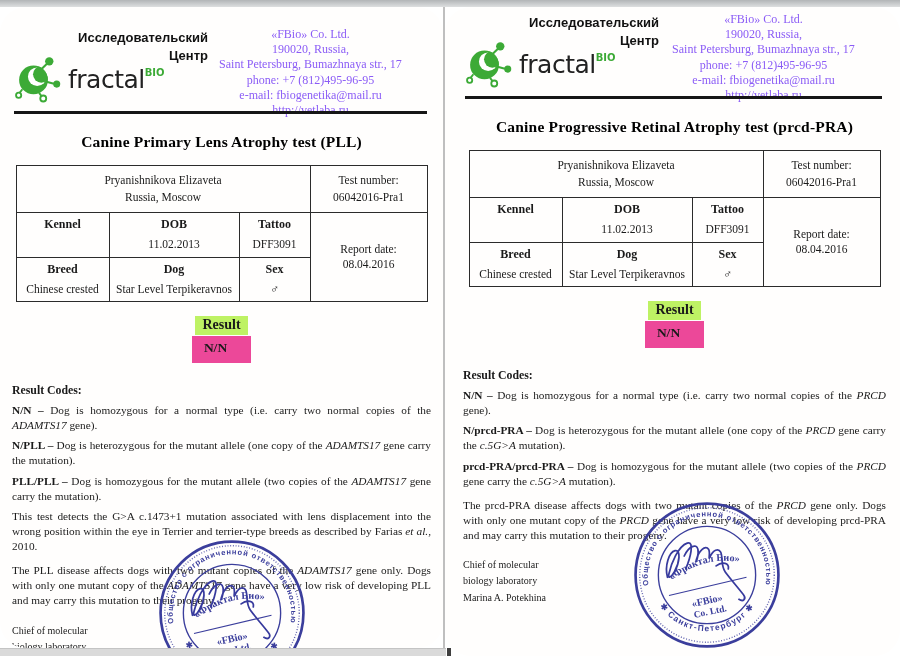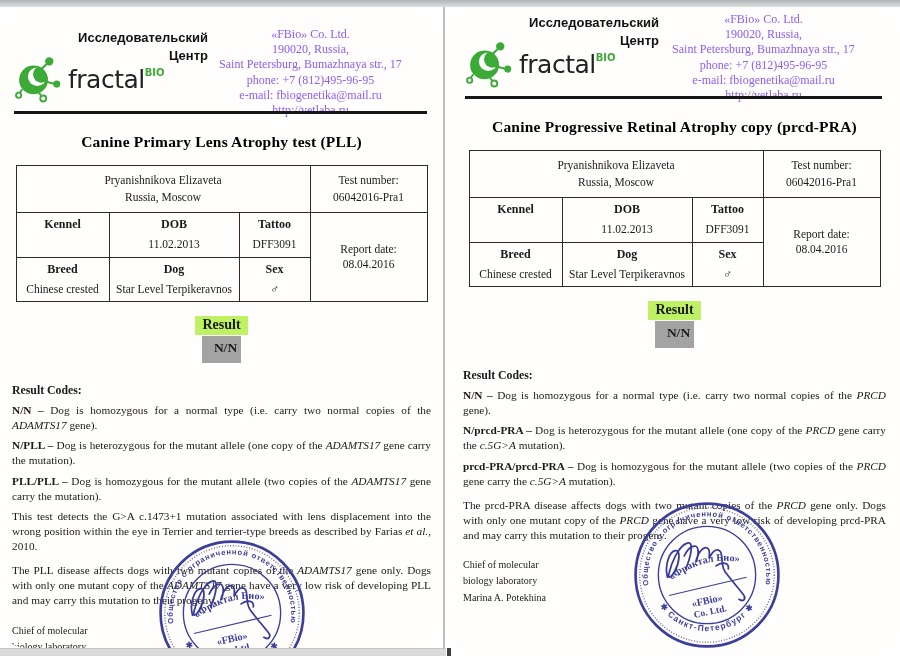--- a/index.html
+++ b/index.html
@@ -43,21 +43,21 @@
   .val{font-size:11.5px;line-height:1.35;}
   .sp{margin-top:5px;}
   .c-owner .val, .c-test .val{line-height:1.45;}
   td.r1{height:38px;}
   td.r2{height:34px;}
   td.r3{height:32px;}
 
   
   .result{margin-top:13px;text-align:center;}
   .result-label{display:inline-block;background:#bef264;font-weight:bold;font-size:14px;padding:1px 7px 2px 7px;}
-  .result-value{display:inline-block;background:#a3a3a3;font-weight:bold;font-size:13.5px;padding:4px 4px 7px 12px;margin-top:0px;}
+  .result-value{display:inline-block;background:#ec4899;font-weight:bold;font-size:13.5px;padding:4px 24px 7px 12px;margin-top:0px;}
   .result-stack{display:inline-flex;flex-direction:column;align-items:center;gap:1px;}
 
   .codes-head{margin-top:20px;font-weight:bold;font-size:11.8px;}
   p.rich{margin:5px 0 0 0;font-size:11.3px;line-height:1.34;text-align:justify;}
   p.note2{margin-top:9px;}
   .rb{font-weight:bold;}
   .ri{font-style:italic;}
 
   .signer{margin-top:14px;font-size:10px;line-height:1.62;position:relative;z-index:1;}
 
@@ -243,21 +243,21 @@
       <div>«FBio» Co. Ltd.</div>
       <div>190020, Russia,</div>
       <div>Saint Petersburg, Bumazhnaya str., 17</div>
       <div>phone: +7 (812)495-96-95</div>
       <div>e-mail: fbiogenetika@mail.ru</div>
       <div>http://vetlaba.ru</div>
     </div>
     <div class="rule"></div>
   </div>
 
-  <h1 class="title">Canine Progressive Retinal Atrophy copy (prcd-PRA)</h1>
+  <h1 class="title">Canine Progressive Retinal Atrophy test (prcd-PRA)</h1>
 
   <table class="info">
     <tbody>
           <tr>
       <td colspan="3" class="c-owner r1">
         <div class="val">Pryanishnikova Elizaveta</div>
         <div class="val">Russia, Moscow</div>
       </td>
       <td class="c-test w4">
         <div class="val">Test number:</div>

